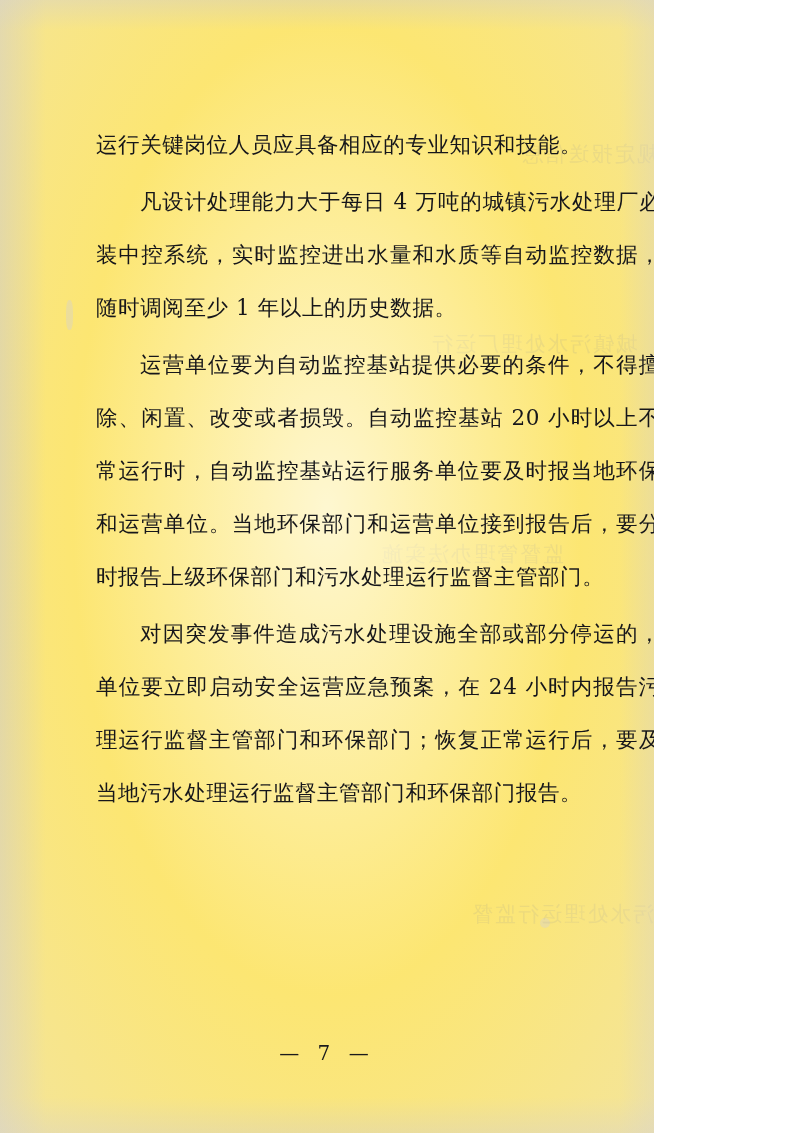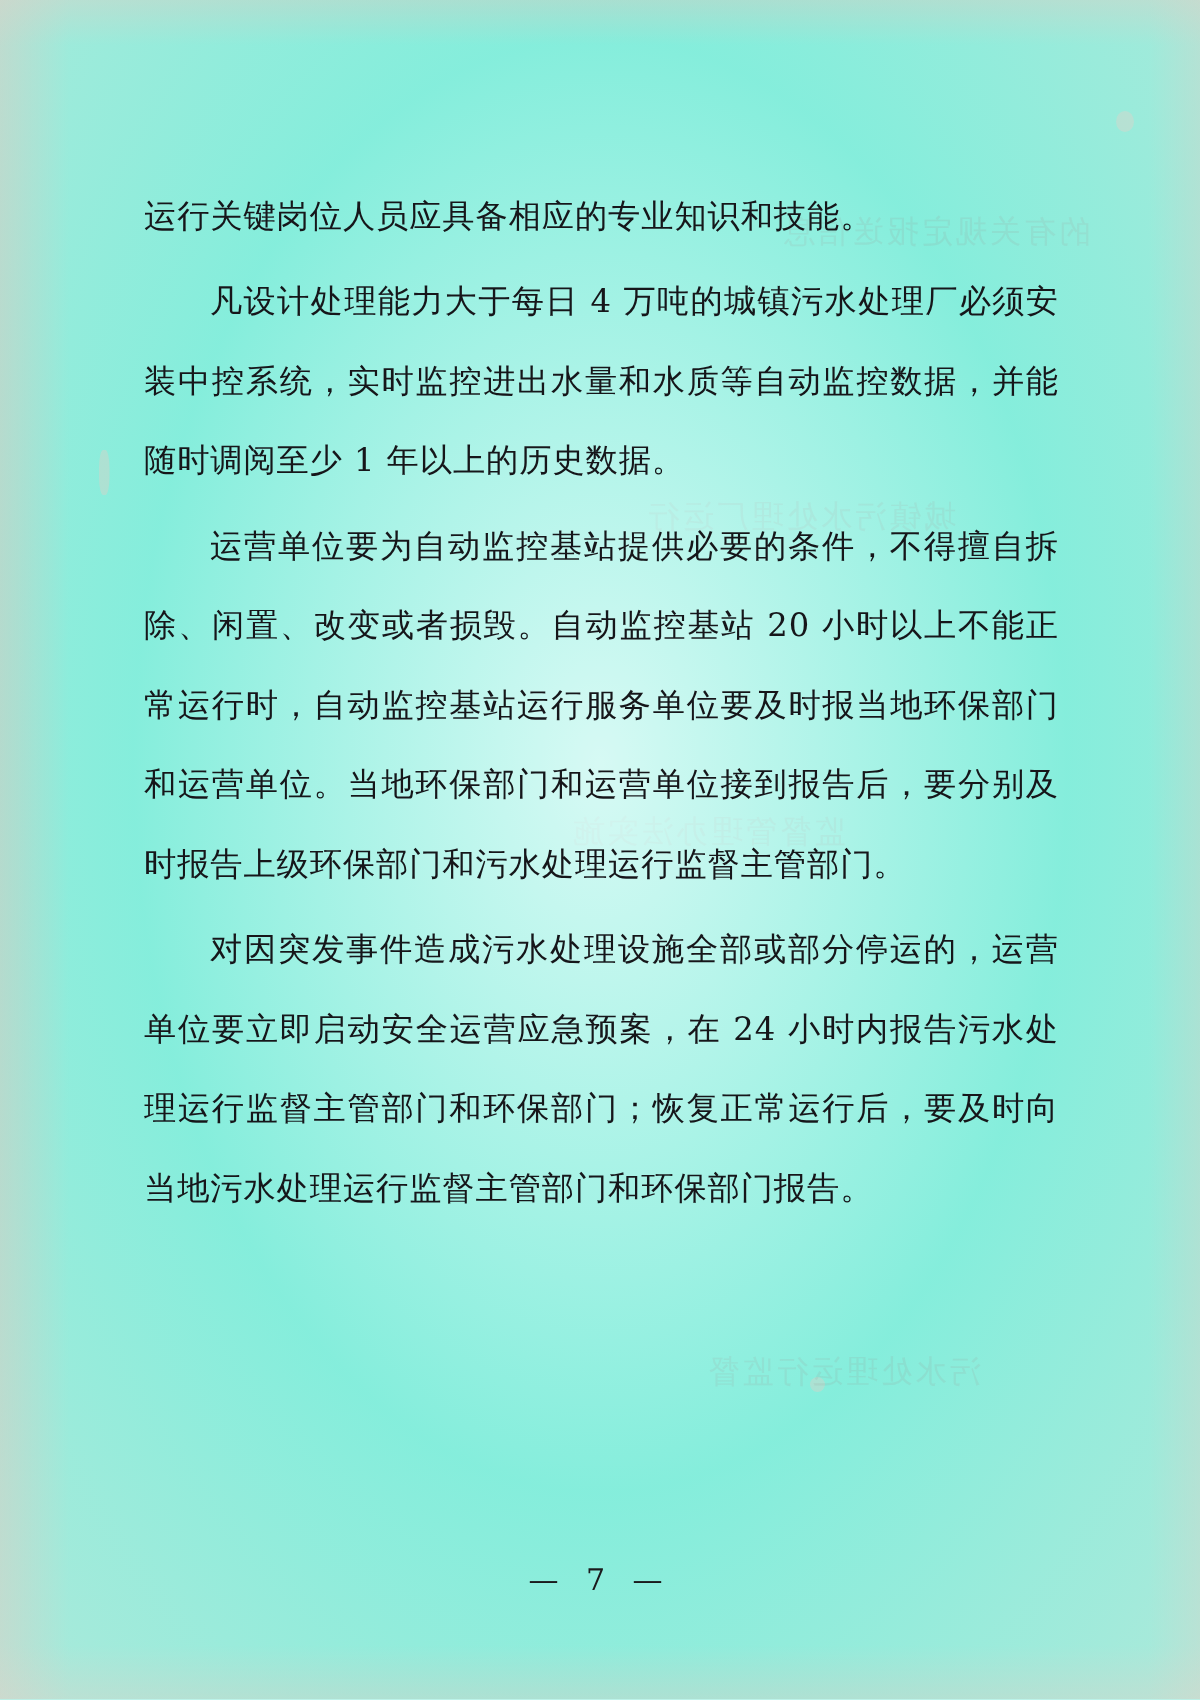--- a/index.html
+++ b/index.html
@@ -2,23 +2,23 @@
 <html><head>
 <meta charset="utf-8">
 <style>
   html, body {
     margin: 0;
     padding: 0;
     background: #ffffff;
   }
   #page {
     position: relative;
-    width: 800px;
+    width: 654px;
     height: 1133px;
-    background: #5eead4;
+    background: #fde047;
     overflow: hidden;
     font-family: "DejaVu Serif", "Liberation Serif", serif;
   }
   
   #page::before {
     content: "";
     position: absolute;
     inset: 0;
     background:
       radial-gradient(ellipse at 50% 45%, rgba(255,255,255,0.75) 0%, rgba(250,248,243,0.25) 55%, rgba(236,232,223,0.55) 100%);

